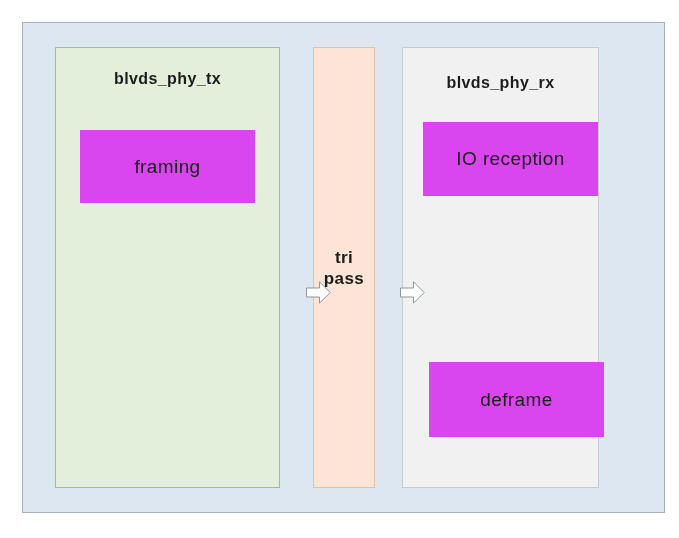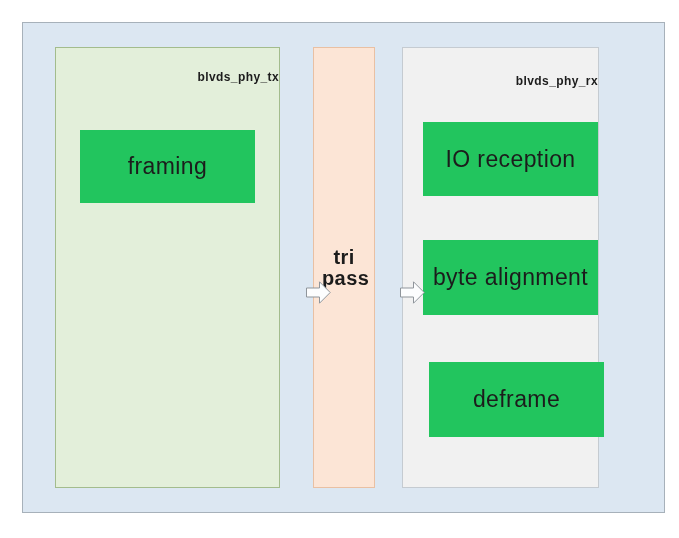--- a/index.html
+++ b/index.html
@@ -43,46 +43,46 @@
   }
   .block-rx {
     left: 379px;
     width: 197px;
     background: #f1f1f1;
     border: 1px solid #c5cbd1;
   }
   .block-title {
     position: absolute;
     left: 0; right: 0;
-    text-align: right;
-    font-size: 12px;
+    text-align: center;
+    font-size: 16px;
     font-weight: 600;
     letter-spacing: 0.4px;
   }
   .block-tx .block-title { top: 22px; }
   .block-rx .block-title { top: 26px; }
   .inner-box {
     position: absolute;
-    background: #22c55e;
+    background: #d946ef;
     display: flex;
     align-items: center;
     justify-content: center;
-    font-size: 23px;
+    font-size: 19px;
     letter-spacing: 0.4px;
     text-align: right;
   }
   .block-tx .inner-box { left: 24px; width: 175px; }
   .block-rx .inner-box { left: 20px; width: 175px; }
   .box-framing        { top: 82px;  height: 73px; }
   .box-io-transmission{ top: 314px; height: 76px; }
   .box-io-reception   { top: 74px;  height: 74px; }
   .box-byte-alignment { top: 192px; height: 75px; }
   .box-deframe        { top: 314px; height: 75px; margin-left: 6px; }
   .channel-label {
-    font-size: 20px;
+    font-size: 17px;
     font-weight: 600;
     letter-spacing: 0.4px;
     text-align: center;
     line-height: 21px;
     width: 44px;
   }
   .arrow {
     position: absolute;
     width: 25px;
     height: 23px;
@@ -111,23 +111,20 @@
 
     <div class="block block-channel">
       <div class="channel-label">tri pass</div>
     </div>
 
     <div class="block block-rx">
       <div class="block-title">blvds_phy_rx</div>
       <div class="inner-box box-io-reception">
         <span>IO reception</span>
       </div>
-      <div class="inner-box box-byte-alignment">
-        <span>byte alignment</span>
-      </div>
       <div class="inner-box box-deframe">
         <span>deframe</span>
       </div>
     </div>
 
     <svg class="arrow arrow-1" viewBox="0 0 25 23" aria-hidden="true">
       <polygon points="0.5,7 13.5,7 13.5,0.8 24.2,11.5 13.5,22.2 13.5,16 0.5,16"></polygon>
     </svg>
     <svg class="arrow arrow-2" viewBox="0 0 25 23" aria-hidden="true">
       <polygon points="0.5,7 13.5,7 13.5,0.8 24.2,11.5 13.5,22.2 13.5,16 0.5,16"></polygon>

